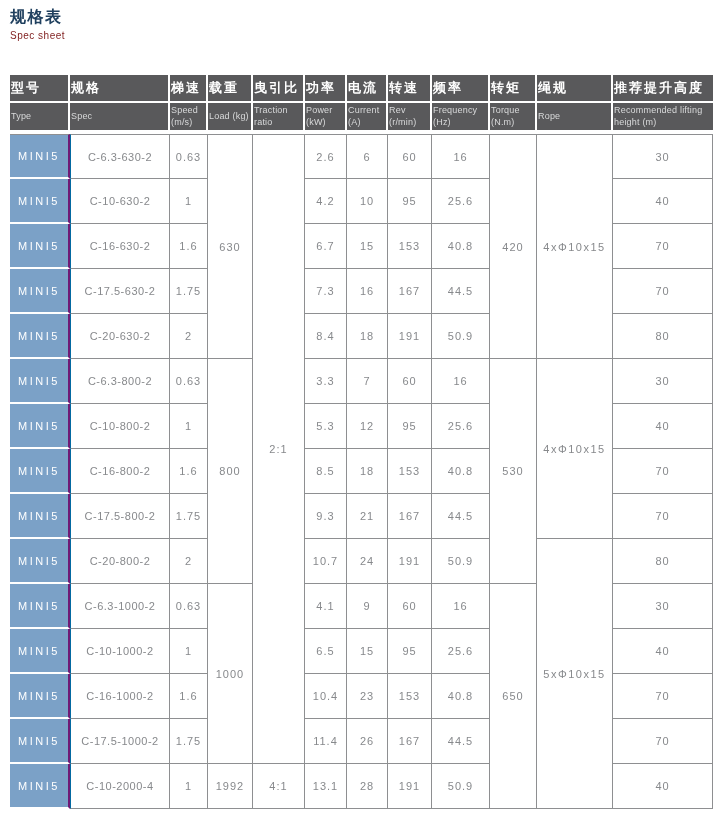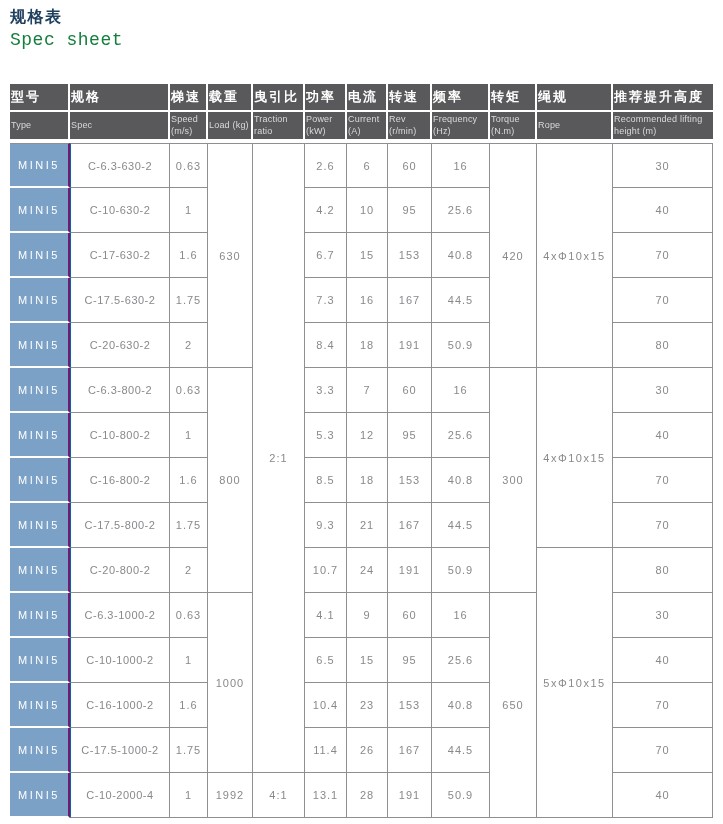--- a/index.html
+++ b/index.html
@@ -1,19 +1,19 @@
 <!DOCTYPE html>
 <html><head>
 <meta charset="utf-8">
 <style>
   html,body { margin:0; padding:0; background:#ffffff; }
   body { font-family:"Liberation Sans", sans-serif; }
   .page { width:723px; height:824px; box-sizing:border-box; padding:7px 10px; background:#fff; }
   .title-zh { margin:0; font-size:16px; font-weight:bold; color:#20405f; letter-spacing:1.5px; }
-  .title-en { margin:2px 0 0 0; font-size:18px; color:#15803d; letter-spacing:0.5px;font-family:Liberation Mono, monospace; }
+  .title-en { margin:2px 0 0 0; font-size:10px; color:#7f1d1d; letter-spacing:0.5px; }
 
   table.spec { margin-top:34px; width:703px; table-layout:fixed; border-collapse:separate; border-spacing:0; }
 
   
   thead th { background:#59595b; padding:0 1px; vertical-align:middle; text-align:left; }
   tr.h-zh th { color:#ffffff; font-size:13px; font-weight:bold; height:26px; letter-spacing:2px;
                border-right:2px solid #fff; border-bottom:2px solid #fff; }
   tr.h-en th { color:#d9dadb; font-size:9px; font-weight:normal; height:27px; line-height:1.25;
                letter-spacing:0.2px; border-right:2px solid #fff; border-bottom:4px solid #fff; }
   tr.h-zh th:last-child, tr.h-en th:last-child { border-right:none;margin-top:8px; }
@@ -101,21 +101,21 @@
         <td class="spec">C-10-630-2</td>
         <td>1</td>
         <td>4.2</td>
         <td>10</td>
         <td>95</td>
         <td>25.6</td>
         <td>40</td>
       </tr>
       <tr>
         <td class="type">MINI5</td>
-        <td class="spec">C-17-630-2</td>
+        <td class="spec">C-16-630-2</td>
         <td>1.6</td>
         <td>6.7</td>
         <td>15</td>
         <td>153</td>
         <td>40.8</td>
         <td>70</td>
       </tr>
       <tr>
         <td class="type">MINI5</td>
         <td class="spec">C-17.5-630-2</td>
@@ -138,21 +138,21 @@
       </tr>
       <tr>
         <td class="type">MINI5</td>
         <td class="spec">C-6.3-800-2</td>
         <td>0.63</td>
         <td rowspan="5">800</td>
         <td>3.3</td>
         <td>7</td>
         <td>60</td>
         <td>16</td>
-        <td rowspan="5">300</td>
+        <td rowspan="5">530</td>
         <td rowspan="4" class="rope">4xΦ10x15</td>
         <td>30</td>
       </tr>
       <tr>
         <td class="type">MINI5</td>
         <td class="spec">C-10-800-2</td>
         <td>1</td>
         <td>5.3</td>
         <td>12</td>
         <td>95</td>

